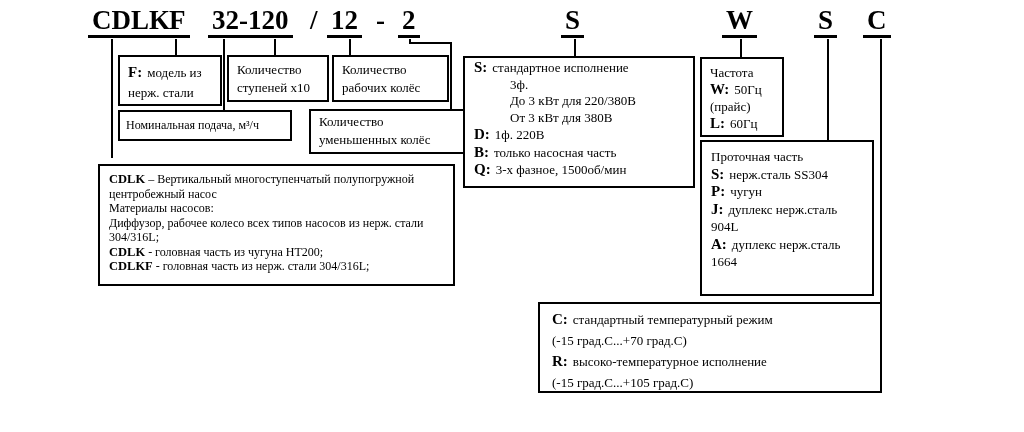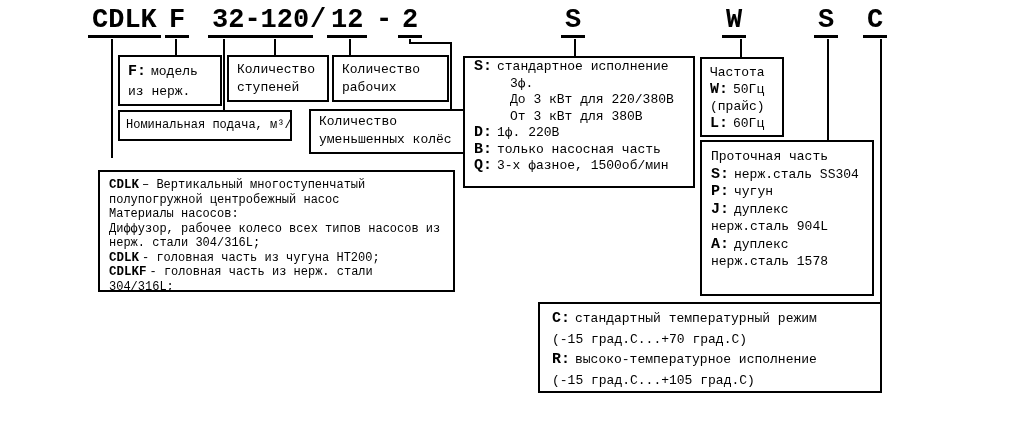--- a/index.html
+++ b/index.html
@@ -1,19 +1,19 @@
 <!DOCTYPE html>
 <html><head>
 <meta charset="utf-8">
 <style>
   html,body { margin:0; padding:0; background:#ffffff; }
   #canvas {
     position:relative; width:1024px; height:432px;
     background:#ffffff; overflow:hidden;
-    font-family:Liberation Mono, monospace;
+    font-family:Liberation Serif, serif;
     color:#000;
   }
   
   .seg {
     position:absolute; top:5px;
     font-weight:bold; font-size:27px; line-height:30px;
     white-space:nowrap; letter-spacing:0px;
   }
   .seg.u { border-bottom:3px solid #000; padding:0 4px 0 4px; margin-left:-4px; }
   
@@ -29,21 +29,21 @@
   .box .line { margin:0; }
   .k { font-weight:bold; font-size:15px; margin-right:5px; }
   .k:empty { display:none; }
   .ind { padding-left:36px; }
 
   #box-f        { left:118px; top:55px;  width:104px; height:51px;  padding:5px 8px;  line-height:20px; }
   #box-stages   { left:227px; top:55px;  width:102px; height:47px;  padding:4px 8px;  line-height:18px; }
   #box-imp      { left:332px; top:55px;  width:117px; height:47px;  padding:4px 8px;  line-height:18px; }
   #box-nominal  { left:118px; top:110px; width:174px; height:31px;  padding:5px 6px;  font-size:12px; white-space:nowrap; }
   #box-reduced  { left:309px; top:109px; width:165px; height:45px;  padding:2px 8px;  line-height:18px; }
-  #box-series   { left:98px;  top:170px; width:357px; height:122px; padding:6px 9px;  font-size:12px; line-height:14.5px; }
+  #box-series   { left:98px;  top:164px; width:357px; height:122px; padding:6px 9px;  font-size:12px; line-height:14.5px; }
   #box-series .k { font-size:12.5px; margin-right:3px; }
   #box-power    { left:463px; top:56px;  width:232px; height:132px; padding:1px 9px;  line-height:16.5px; }
   #box-freq     { left:700px; top:57px;  width:84px;  height:80px;  padding:5px 8px;  line-height:17px; }
   #box-wetted   { left:700px; top:140px; width:174px; height:156px; padding:6px 9px;  line-height:17.5px; }
   #box-temp     { left:538px; top:302px; width:344px; height:91px;  padding:5px 12px; line-height:20.5px; }
 </style>
 </head>
 <body>
 
 <div id="canvas">
@@ -118,21 +118,21 @@
     <div class="line"><span class="k">W:</span><span>50Гц</span></div>
     <div class="line"><span>(прайс)</span></div>
     <div class="line"><span class="k">L:</span><span>60Гц</span></div>
   </div>
 
   <div class="box" id="box-wetted">
     <div class="line"><span>Проточная часть</span></div>
     <div class="line"><span class="k">S:</span><span>нерж.сталь SS304</span></div>
     <div class="line"><span class="k">P:</span><span>чугун</span></div>
     <div class="line"><span class="k">J:</span><span>дуплекс нерж.сталь 904L</span></div>
-    <div class="line"><span class="k">A:</span><span>дуплекс нерж.сталь 1578</span></div>
+    <div class="line"><span class="k">A:</span><span>дуплекс нерж.сталь 1664</span></div>
   </div>
 
   <div class="box" id="box-temp">
     <div class="line"><span class="k">C:</span><span>стандартный температурный режим</span></div>
     <div class="line"><span>(-15 град.С...+70 град.С)</span></div>
     <div class="line"><span class="k">R:</span><span>высоко-температурное исполнение</span></div>
     <div class="line"><span>(-15 град.С...+105 град.С)</span></div>
   </div>
 
 </div>

